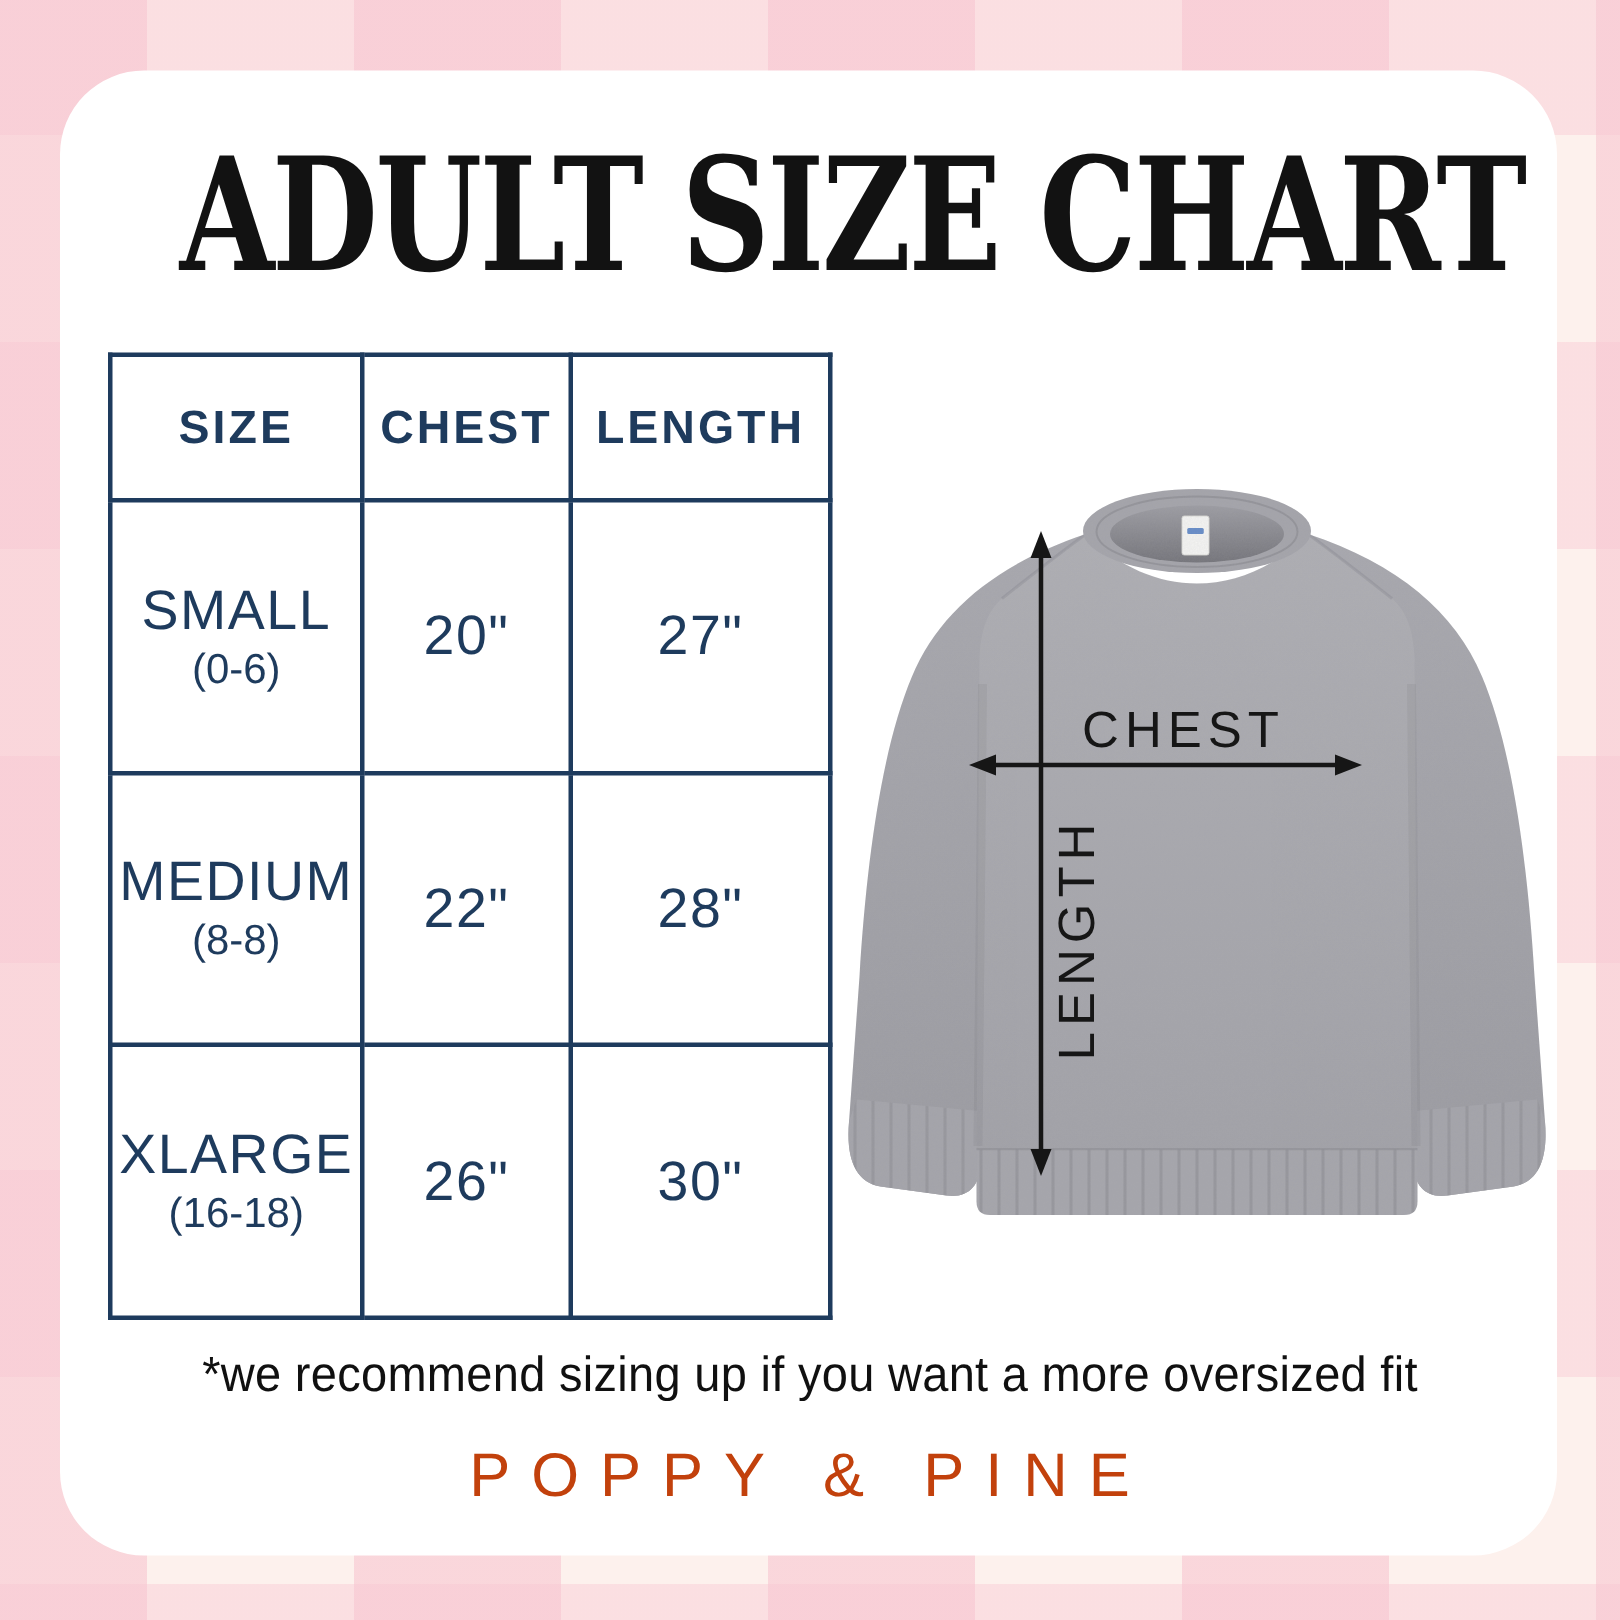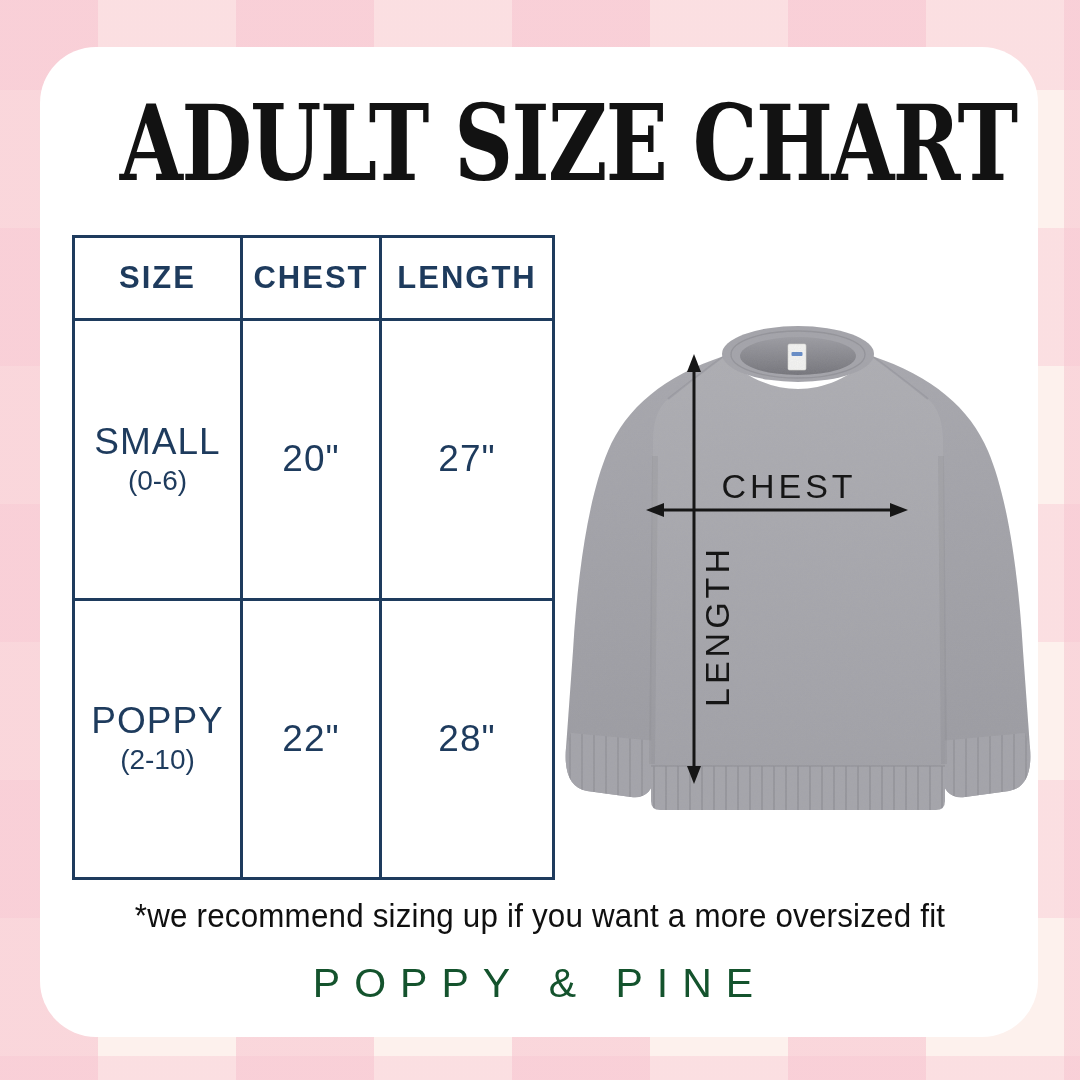--- a/index.html
+++ b/index.html
@@ -52,21 +52,21 @@
     table-layout:fixed;
     color:var(--navy);
   }
   .size-table th, .size-table td{
     border:3px solid var(--navy);
     text-align:center;
     vertical-align:middle;
     background:#fff;
   }
   .size-table th{
-    height:83px;
+    height:97px;
     font-size:31px;
     font-weight:700;
     letter-spacing:2px;
   }
   .size-table td{height:112px;}
   .col-size{width:168px;}
   .col-chest{width:139px;}
   .col-length{width:173px;}
   .size-label{
     display:block;
@@ -107,21 +107,21 @@
     transform:scaleX(0.95);
     white-space:nowrap;
   }
   .brand{
     position:absolute;
     left:50px; top:960px;
     width:980px;
     text-align:center;
     font-size:41px;
     letter-spacing:14px;
-    color:#14532d;
+    color:#c2410c;
     white-space:nowrap;
   }
 </style>
 </head>
 <body>
 
 <div class="card"></div>
 
 <h1 class="title">ADULT SIZE CHART</h1>
 
@@ -142,25 +142,33 @@
     <tr>
       <td>
         <span class="size-label">SMALL</span>
         <span class="size-range">(0-6)</span>
       </td>
       <td class="val">20"</td>
       <td class="val">27"</td>
     </tr>
     <tr>
       <td>
-        <span class="size-label">POPPY</span>
-        <span class="size-range">(2-10)</span>
+        <span class="size-label">MEDIUM</span>
+        <span class="size-range">(8-8)</span>
       </td>
       <td class="val">22"</td>
       <td class="val">28"</td>
+    </tr>
+    <tr>
+      <td>
+        <span class="size-label">XLARGE</span>
+        <span class="size-range">(16-18)</span>
+      </td>
+      <td class="val">26"</td>
+      <td class="val">30"</td>
     </tr>
   </tbody>
 </table>
 
 <div class="shirt-wrap">
 <svg width="492" height="556" viewBox="0 0 492 556" xmlns="http://www.w3.org/2000/svg">
   <defs>
     <linearGradient id="bodyGrad" x1="0" y1="0" x2="0" y2="1">
       <stop offset="0" stop-color="#aeaeb3"></stop>
       <stop offset="1" stop-color="#a1a1a7"></stop>

